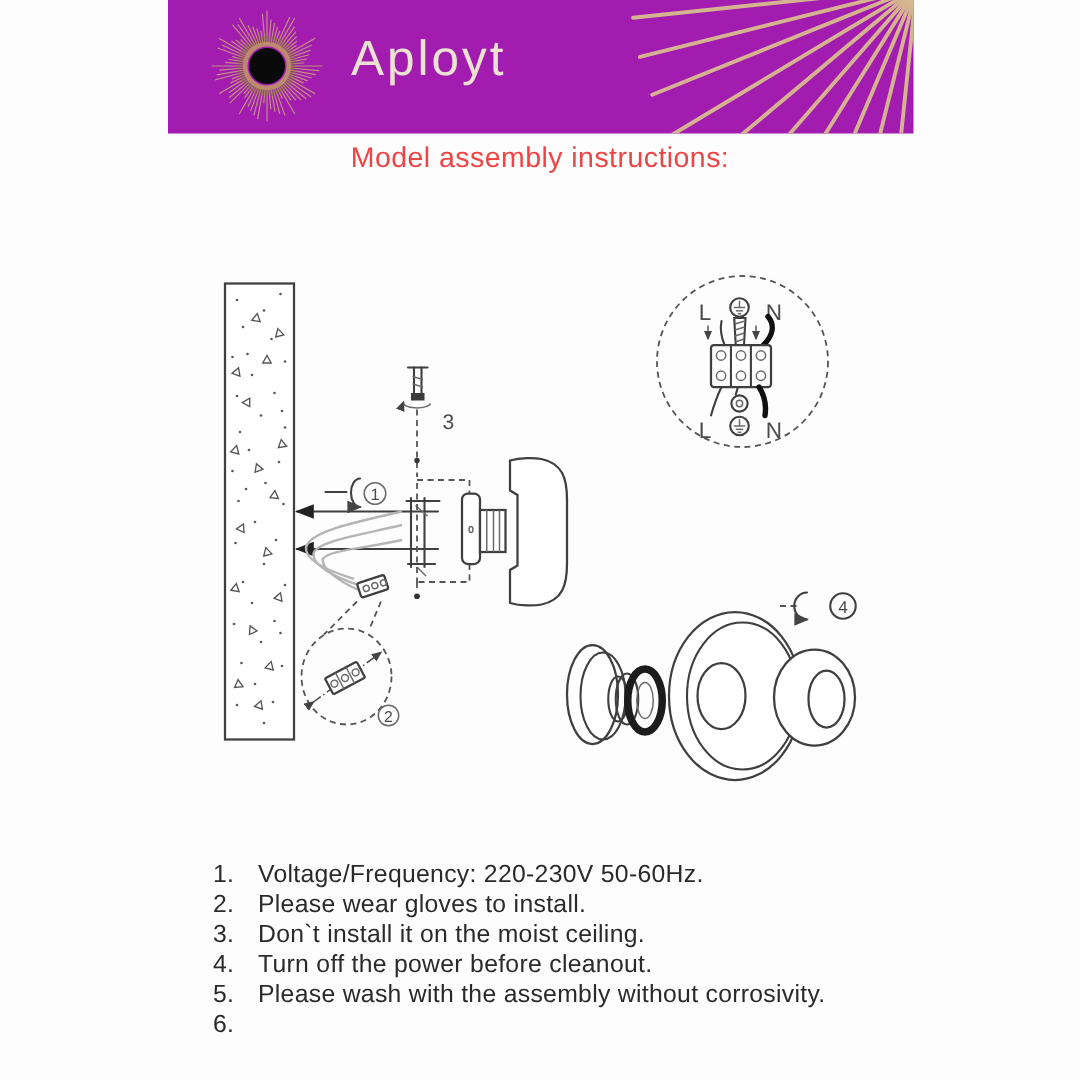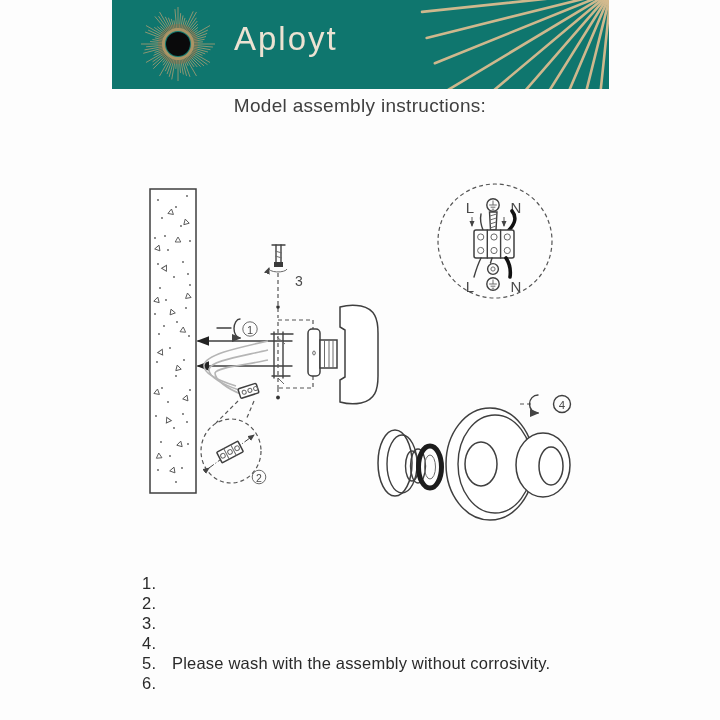--- a/index.html
+++ b/index.html
@@ -3,32 +3,32 @@
 <meta charset="utf-8">
 <style>
   html,body{margin:0;padding:0;}
   body{
     width:720px;height:720px;position:relative;background:#fdfdfd;
     font-family:"Liberation Sans", sans-serif;color:#2a2a2a;overflow:hidden;
   }
   
   .band{
     position:absolute;left:112px;top:0;width:497px;height:89px;
-    background:#0f766e;overflow:hidden;
+    background:#a21caf;overflow:hidden;
   }
   .band svg{position:absolute;left:0;top:0;}
   .brand{
     position:absolute;left:122px;top:20px;width:120px;
     font-size:33px;font-weight:300;letter-spacing:2px;color:#ece2d2;
     white-space:nowrap;
   }
   
   .titleblock{
     position:absolute;left:0;top:95px;width:720px;text-align:center;
-    font-size:19px;line-height:22px;color:#404040;letter-spacing:.3px;
+    font-size:19px;line-height:22px;color:#ef4444;letter-spacing:.3px;
   }
   
   #diagram{position:absolute;left:0;top:160px;}
   #diagram text{font-family:"Liberation Sans", sans-serif;fill:#4a4a4a;}
   .ln{stroke:#3f3f3f;fill:none;stroke-width:1.4;stroke-linecap:round;}
   .lnf{stroke:#3f3f3f;fill:#ffffff;stroke-width:1.5;}
   .thin{stroke:#6a6a6a;stroke-width:1;fill:none;}
   .wire{stroke:#b5b5b5;stroke-width:1.6;fill:none;}
   .dash{stroke:#555;stroke-width:1.2;fill:none;stroke-dasharray:4 3;}
   
@@ -367,29 +367,33 @@
         <path d="M538,395 A8.5,9 0 1 0 538,413" class="ln" stroke-width="1.3" marker-end="url(#ahsm)"></path>
         <circle cx="562" cy="404" r="8.5" class="ln" stroke-width="1.2"></circle>
         <text x="562" y="408.5" font-size="11.5" text-anchor="middle">4</text>
       </g>
     </g>
   </svg>
 
   <div class="instructions">
     <div class="row">
       <span class="num">1.</span>
+      <span class="txt">Voltage/Frequency: 220-230V 50-60Hz.</span>
     </div>
     <div class="row">
       <span class="num">2.</span>
+      <span class="txt">Please wear gloves to install.</span>
     </div>
     <div class="row">
       <span class="num">3.</span>
+      <span class="txt">Don`t install it on the moist ceiling.</span>
     </div>
     <div class="row">
       <span class="num">4.</span>
+      <span class="txt">Turn off the power before cleanout.</span>
     </div>
     <div class="row">
       <span class="num">5.</span>
       <span class="txt">Please wash with the assembly without corrosivity.</span>
     </div>
     <div class="row">
       <span class="num">6.</span>
     </div>
   </div>
 

